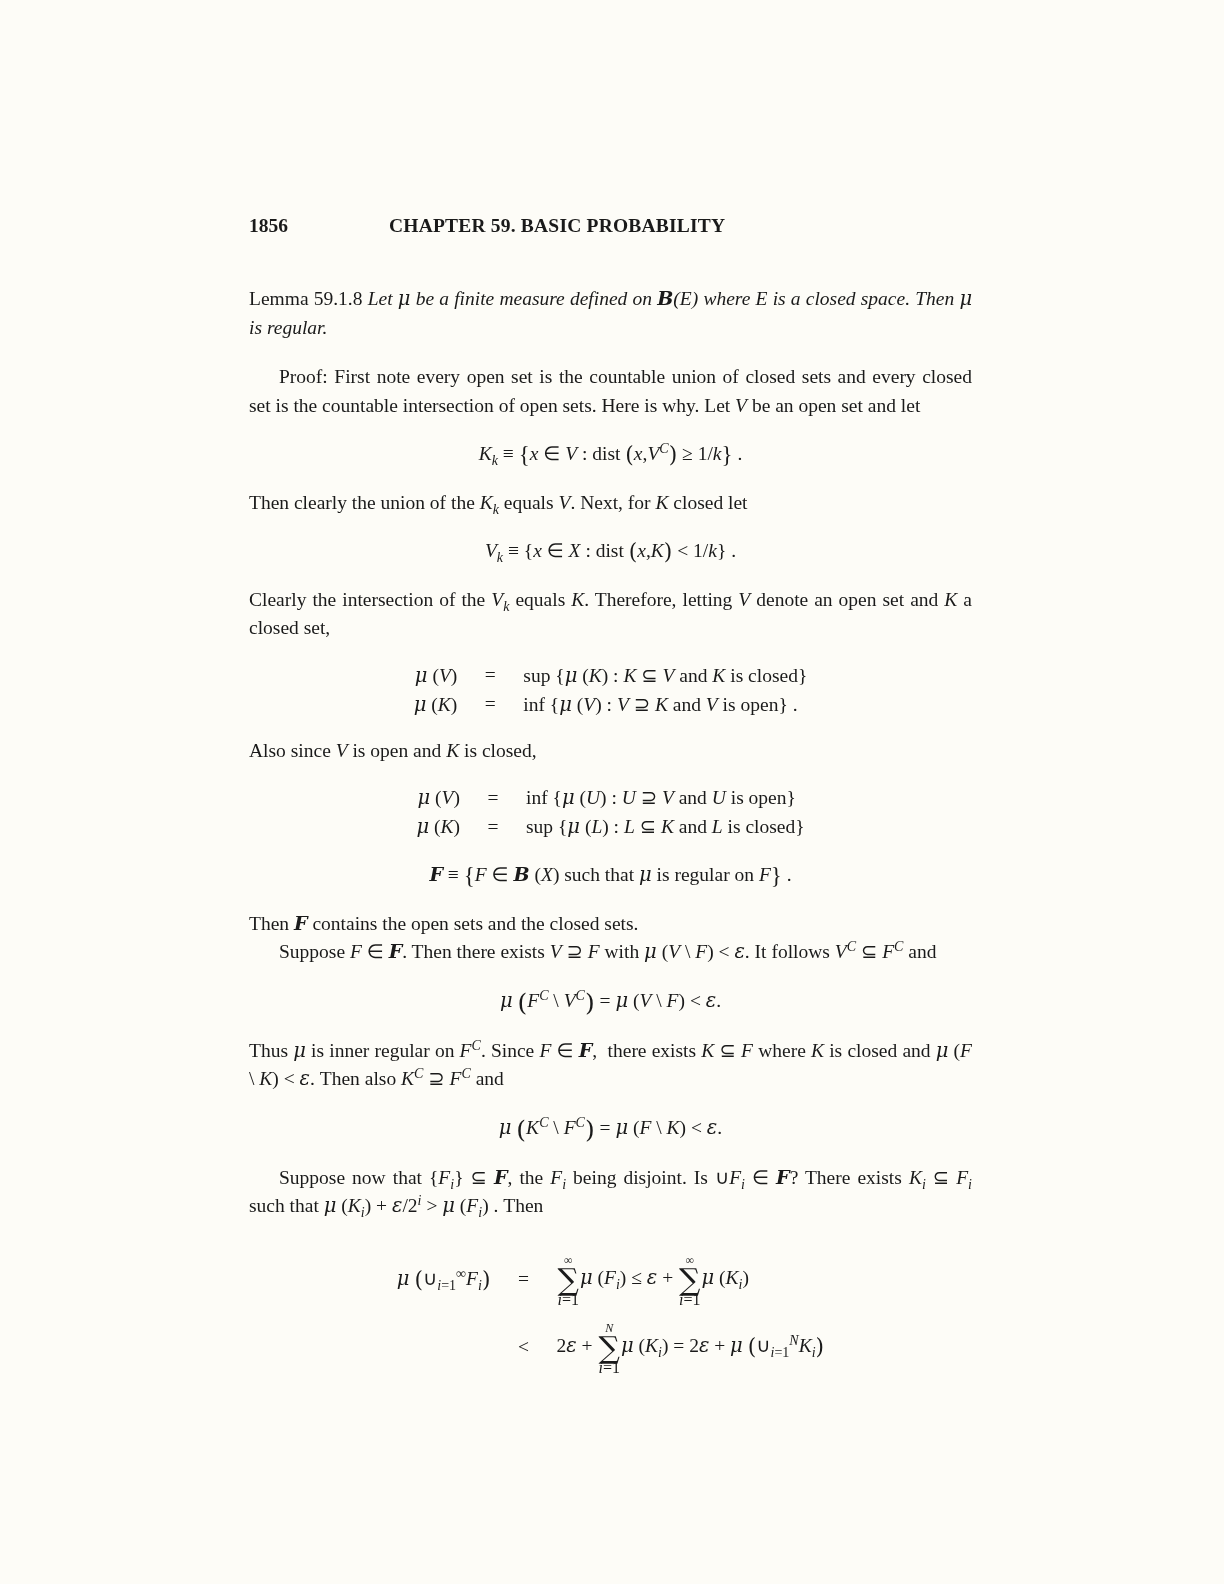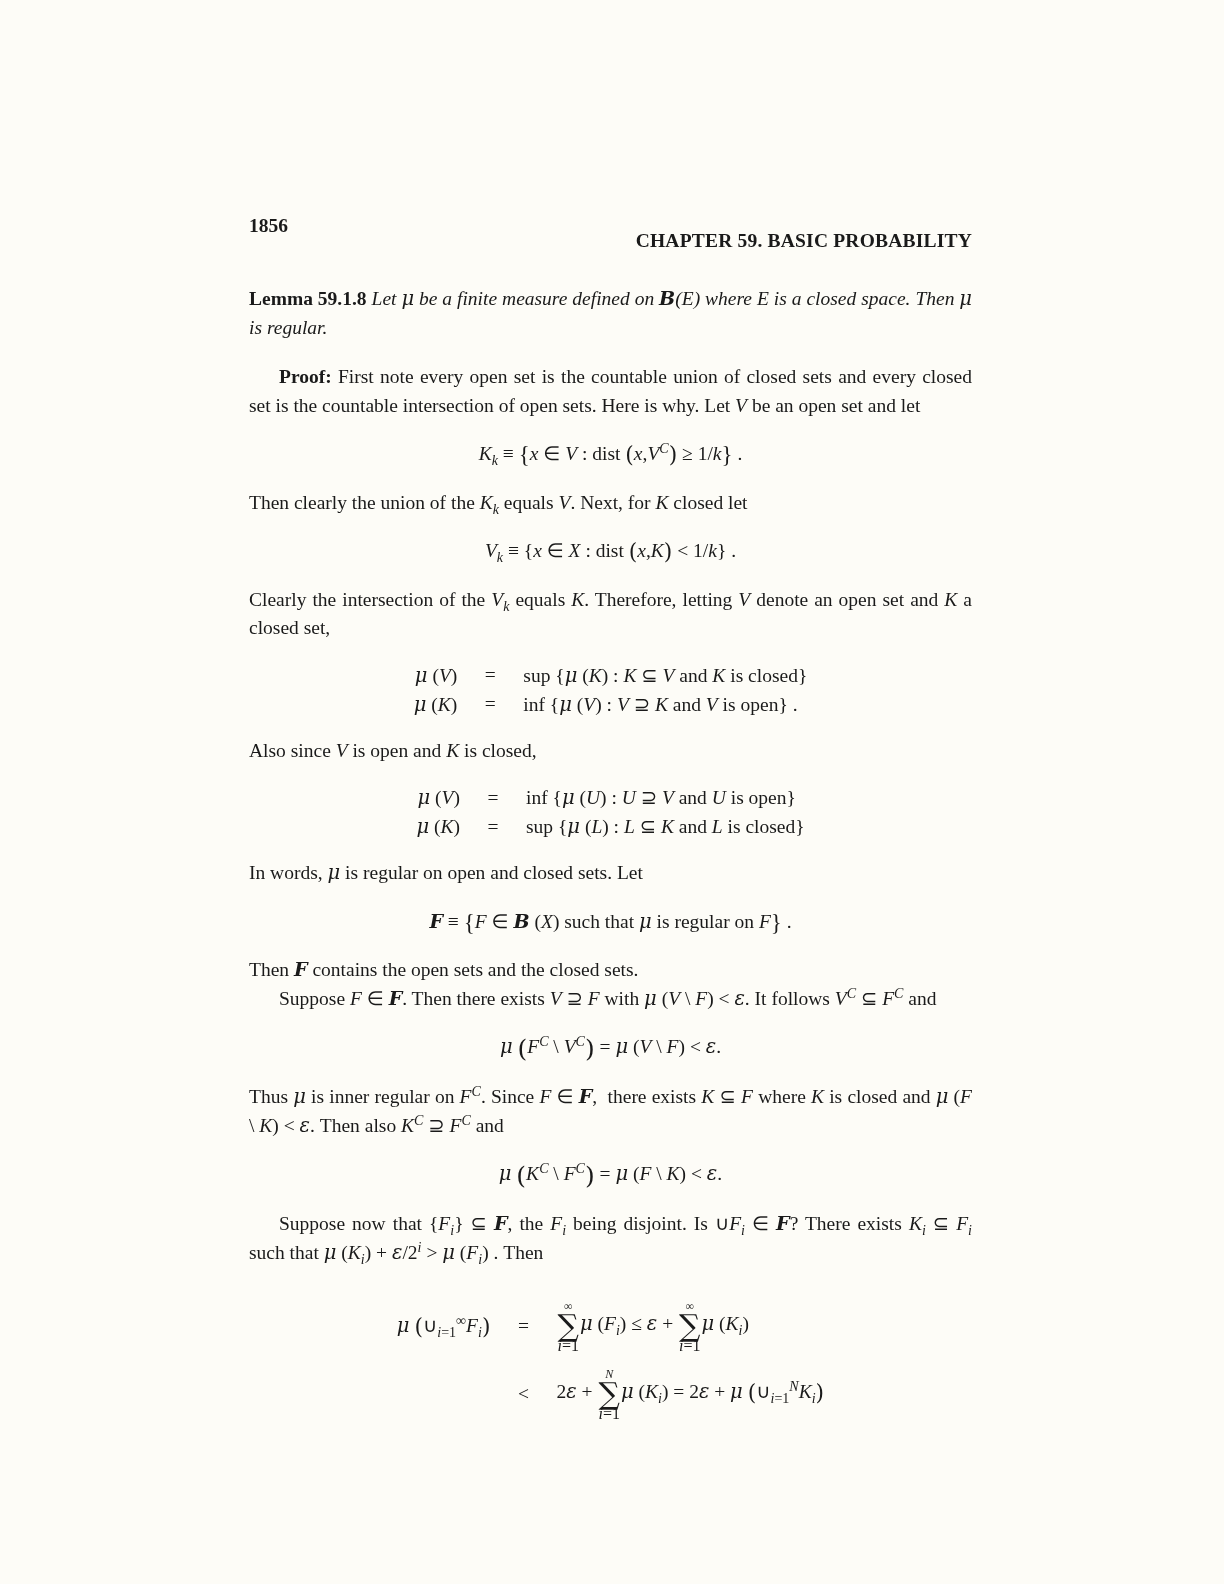--- a/index.html
+++ b/index.html
@@ -30,38 +30,38 @@
   }
   .header .folio {
     position: absolute;
     left: 0;
     top: 0;
   }
   .header .runhead {
     position: absolute;
     left: 0;
     right: 0;
-    top: 15px;
-    text-align: right;
+    top: 0;
+    text-align: left;
     letter-spacing: 0.2px;
     padding-left: 140px;
   }
   
   .para {
     font-size: 19.5px;
     line-height: 28.5px;
     text-align: justify;
     margin: 0;
   }
   .para.first { margin-top: 36px; }
   .indent { text-indent: 30px; }
   .gap-top { margin-top: 21px; }
   .tight { margin-top: 0px; }
   i, .it { font-style: italic; }
-  b, .bf { font-weight: bold; }
+  b, .bf { font-weight: normal; }
   .scr {
     font-family: "DejaVu Serif", serif;
     font-style: italic;
     font-weight: bold;
     font-size: 0.98em;
   }
   .mu { font-style: italic; font-family: "DejaVu Serif", serif; }
   
   .display {
     text-align: center;
@@ -168,23 +168,20 @@
       <div class="eqcell rel">=</div>
       <div class="eqcell rhs">inf <span class="nb">{<span class="mu">μ</span> (<i>U</i>) : <i>U</i> ⊇ <i>V</i> and <i>U</i> is open}</span></div>
     </div>
     <div class="eqrow">
       <div class="eqcell lhs"><span class="mu">μ</span> <span class="nb">(<i>K</i>)</span></div>
       <div class="eqcell rel">=</div>
       <div class="eqcell rhs">sup <span class="nb">{<span class="mu">μ</span> (<i>L</i>) : <i>L</i> ⊆ <i>K</i> and <i>L</i> is closed}</span></div>
     </div>
   </div>
 
-  <p class="para">
-    <span>In words, <span class="mu">μ</span> is regular on open and closed sets. Let</span>
-  </p>
 
   <div class="display">
     <span class="nb"><span class="scr">F</span> ≡ <span class="brace-big">{</span><i>F</i> ∈ <span class="scr">B</span> (<i>X</i>) such that <span class="mu">μ</span> is regular on <i>F</i><span class="brace-big">}</span> .</span>
   </div>
 
   <p class="para">
     <span>Then <span class="scr">F</span> contains the open sets and the closed sets.</span>
   </p>
 
   <p class="para indent tight">

